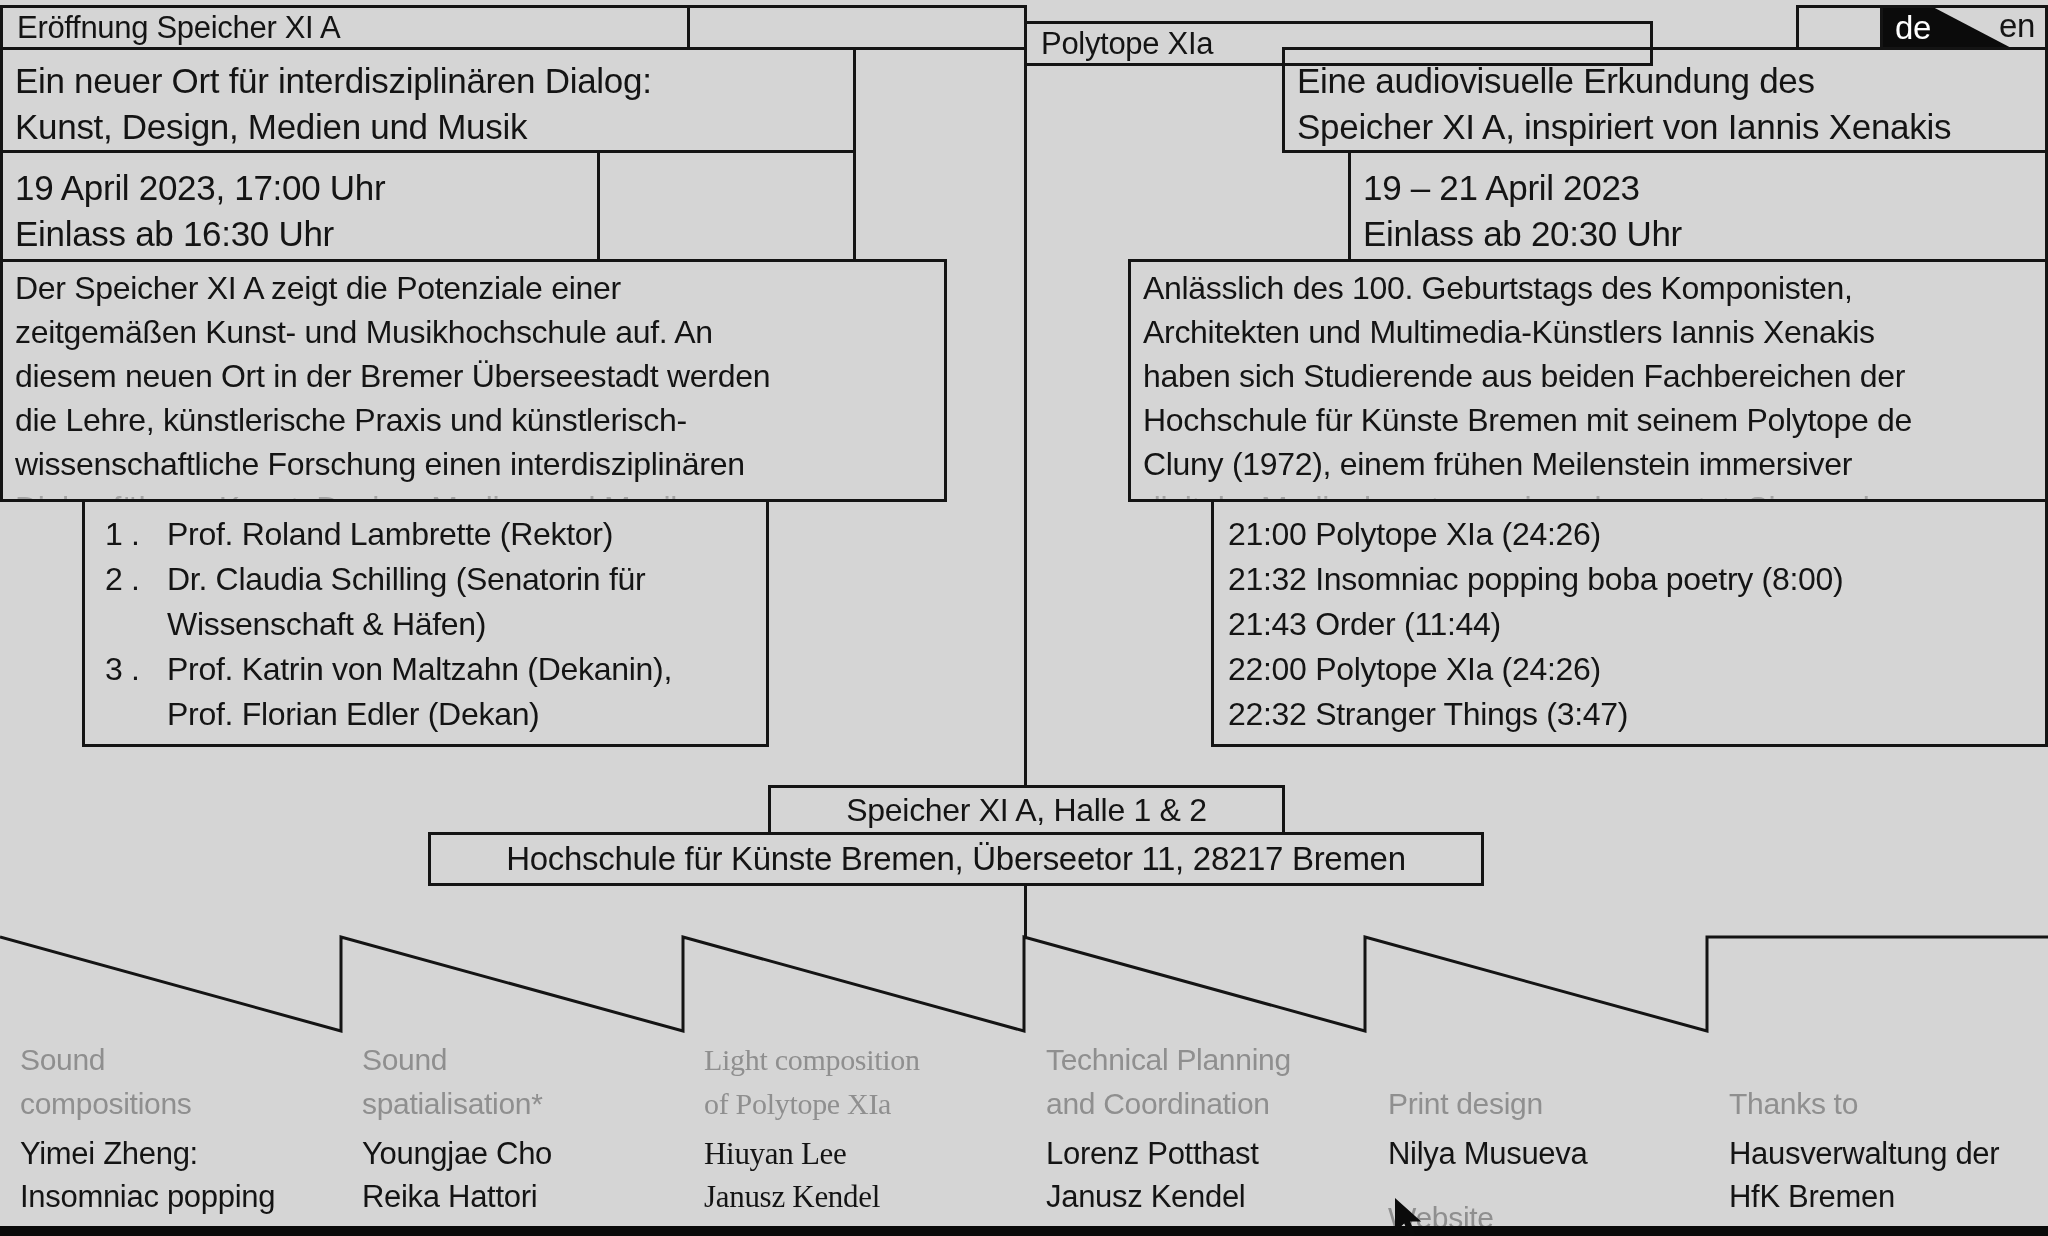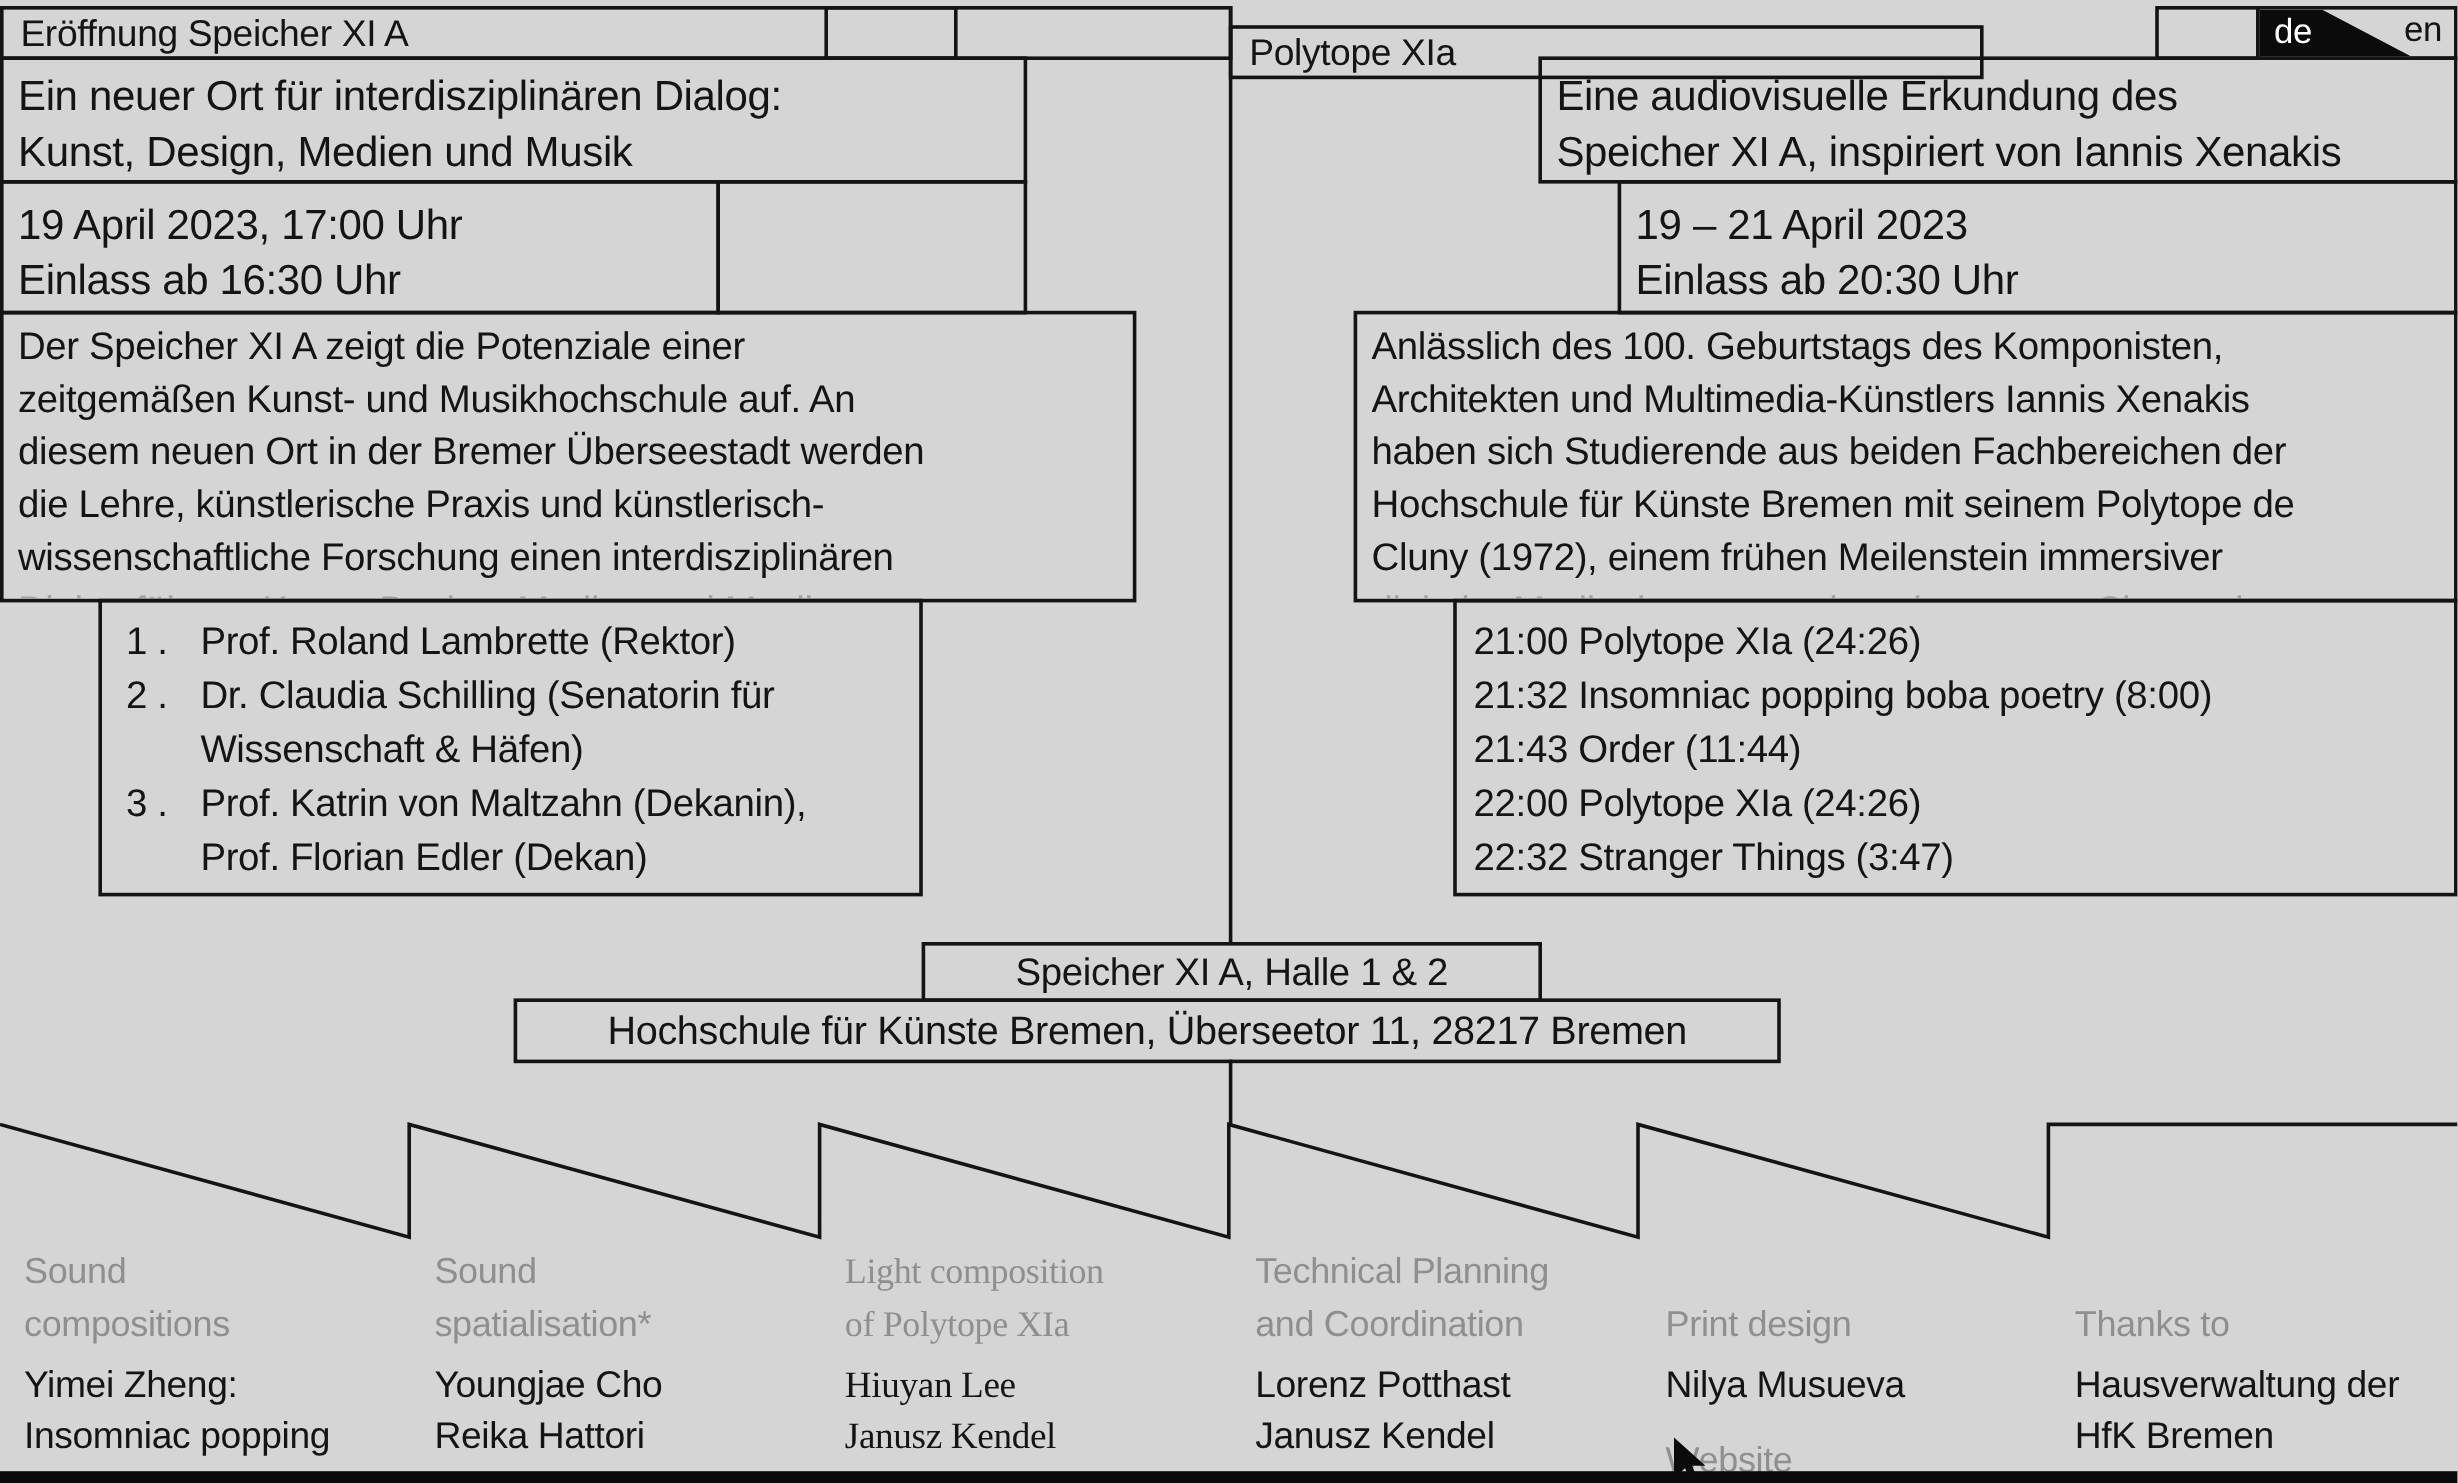--- a/index.html
+++ b/index.html
@@ -24,37 +24,37 @@
   .lrow .num{width:62px;flex:none;}
   .cut{color:#a3a3a3;}
   .centered{display:flex;align-items:center;justify-content:center;font-size:33px;text-align:center;}
   
   .toggle{overflow:hidden;}
   .toggle .blackwedge{
     position:absolute;left:0;top:0;width:100%;height:100%;
     background:#0b0b0b;
     clip-path:polygon(0 0, 32% 0, 78% 100%, 0 100%);
   }
-  .toggle span{position:absolute;font-size:29px;line-height:39px;}
+  .toggle span{position:absolute;font-size:33px;line-height:39px;}
   .toggle .de{left:12px;top:0;color:#ffffff;z-index:2;}
   .toggle .en{right:10px;top:-2px;color:#141414;z-index:2;}
   
   .credit-col{position:absolute;top:1038px;width:330px;}
   .credit-head{height:88px;display:flex;flex-direction:column;justify-content:flex-end;
     color:#8f8f8f;font-size:30px;line-height:44px;}
   .credit-names{margin-top:6px;font-size:31px;line-height:43px;color:#141414;}
   .credit-link{margin-top:26px;color:#8f8f8f;font-size:30px;}
   .saw{position:absolute;left:0;top:934px;}
   .bottom-strip{position:absolute;left:0;top:1226px;width:2048px;height:10px;background:#0a0a0a;}
   .cursor{position:absolute;left:1395px;top:1198px;z-index:9;}
 </style>
 </head>
 <body>
 
-<div class="box title-box" style="left:0;top:5px;width:798px;height:45px;">
+<div class="box title-box" style="left:0;top:5px;width:690px;height:45px;">
   <span>Eröffnung Speicher XI A</span>
 </div>
 <div class="box" style="left:687px;top:5px;width:340px;height:45px;"></div>
 
 <div class="box title-box" style="left:1024px;top:21px;width:629px;height:45px;">
   <span>Polytope XIa</span>
 </div>
 <div class="box" style="left:1796px;top:5px;width:87px;height:45px;"></div>
 
 <div class="box toggle" style="left:1880px;top:5px;width:168px;height:45px;">

